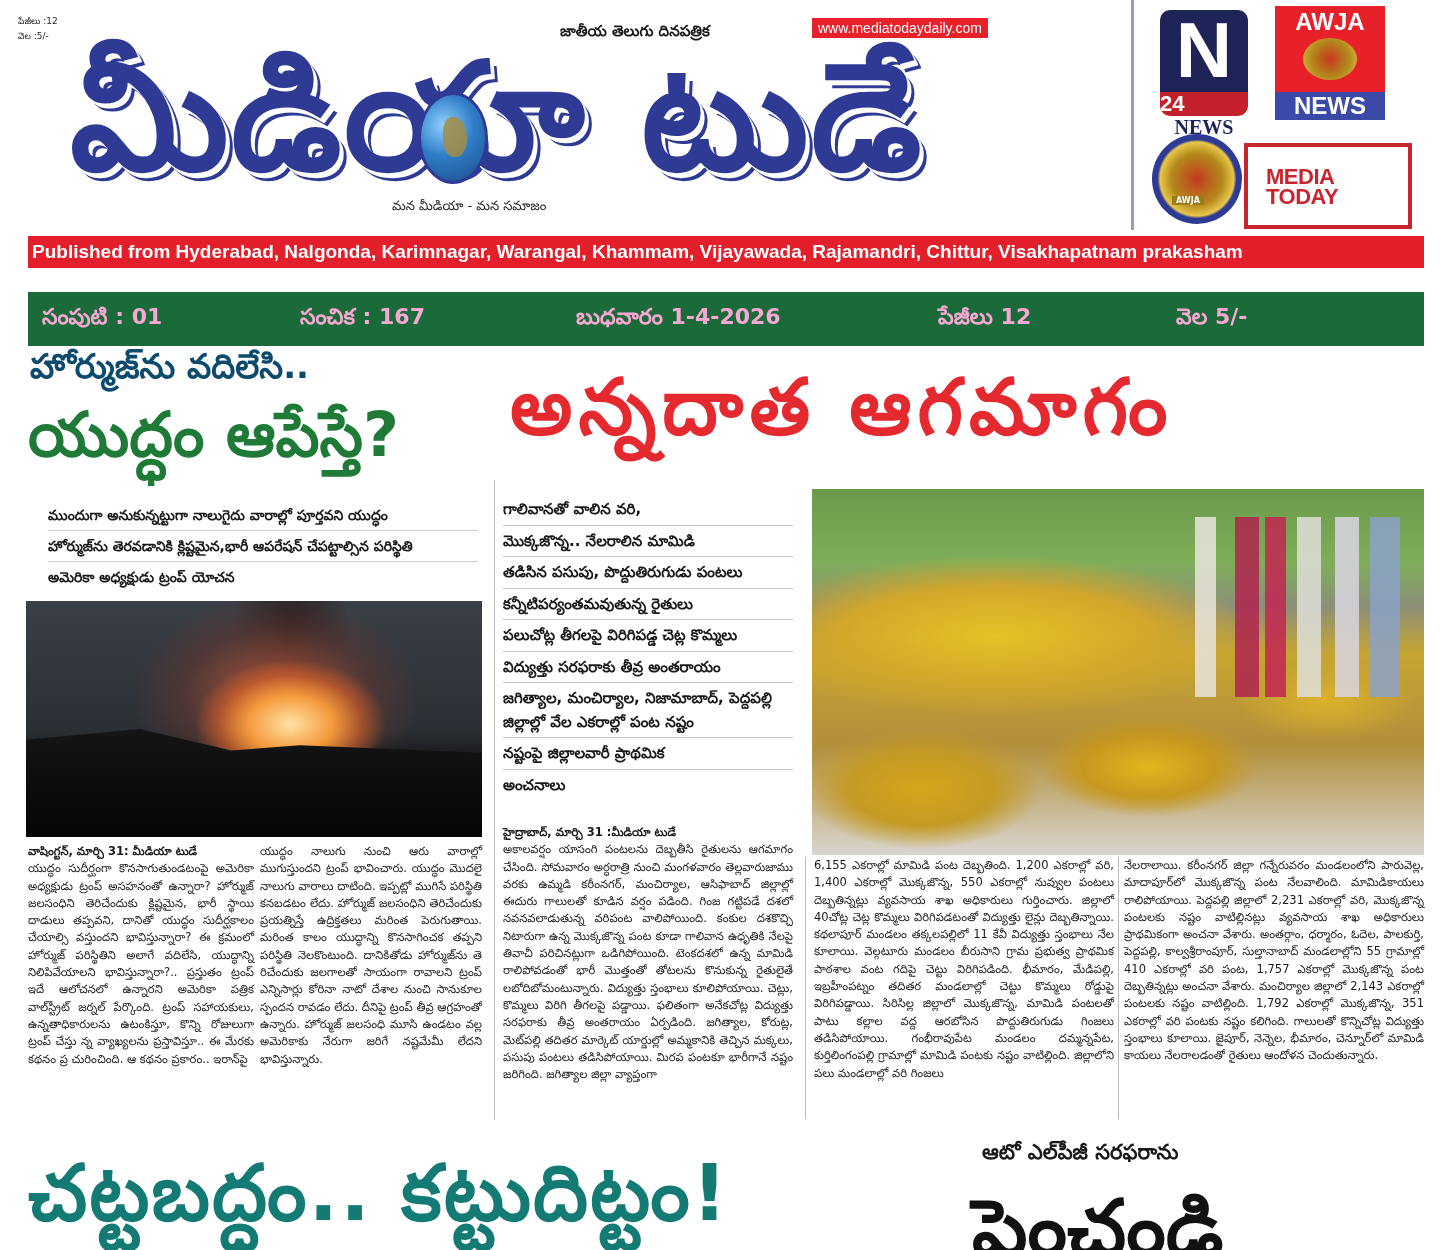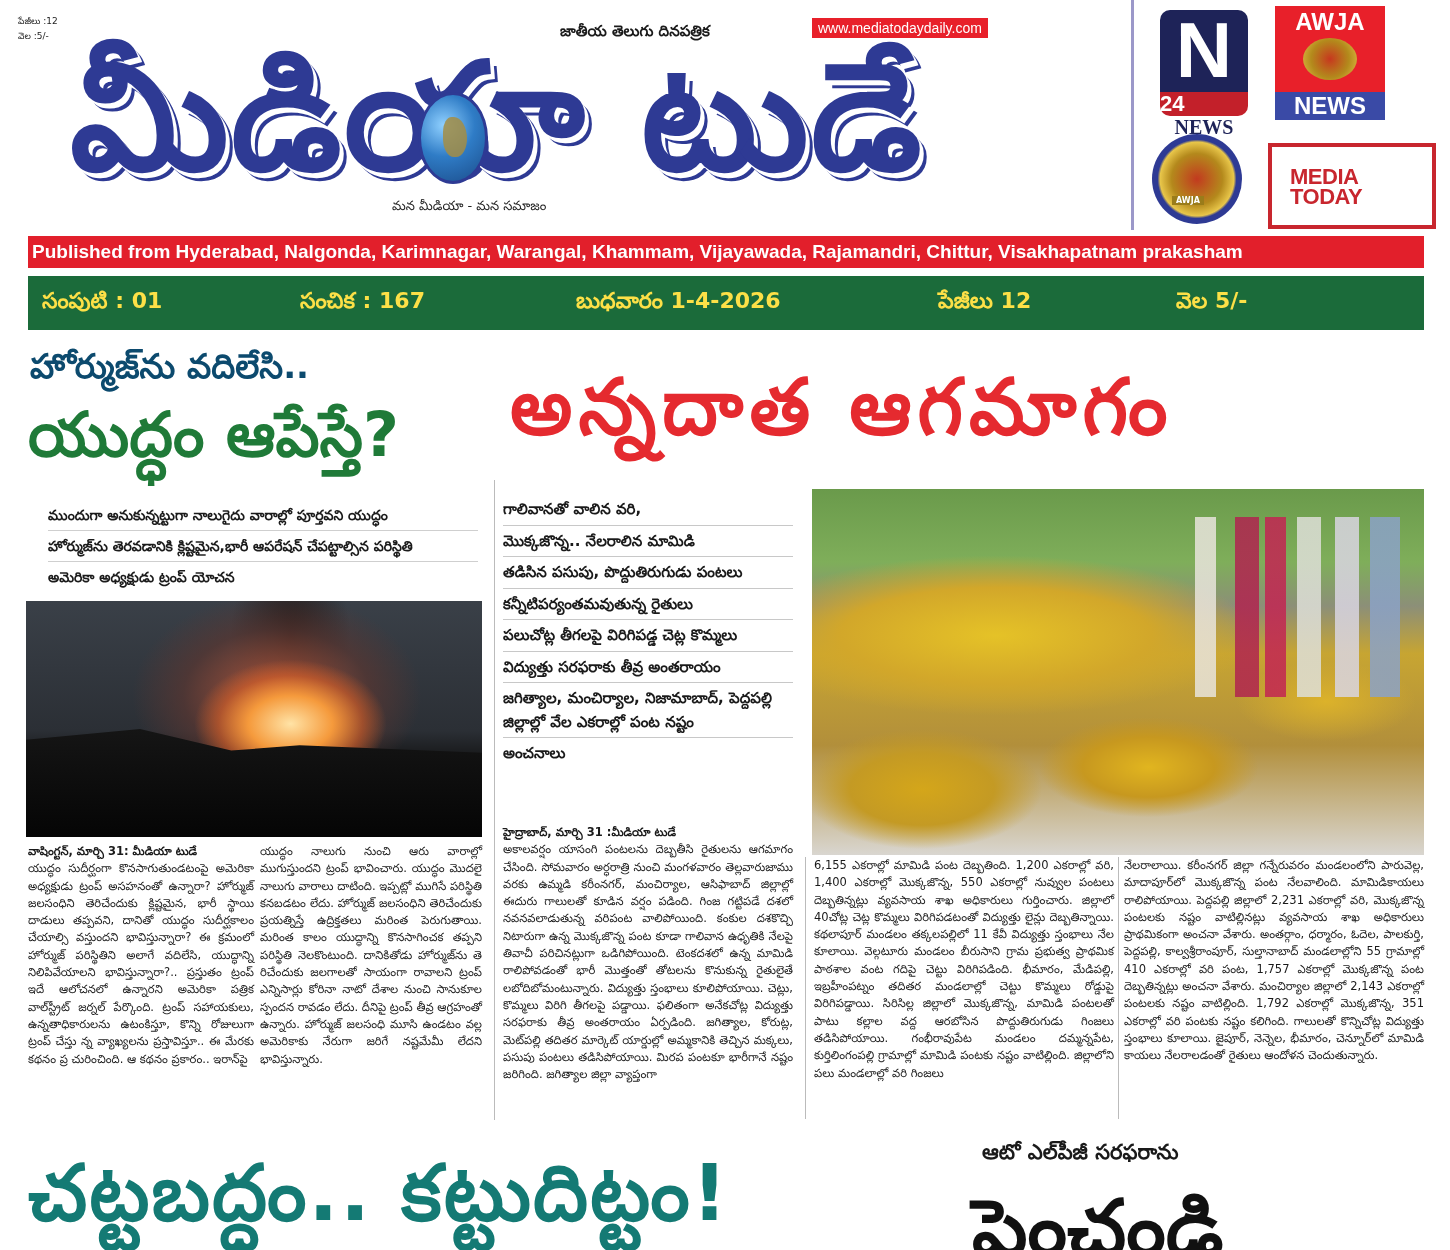--- a/index.html
+++ b/index.html
@@ -27,27 +27,27 @@
     font-family: "Liberation Sans", sans-serif; font-weight: bold; font-size: 78px; line-height: 80px; text-align: center; }
   .n24 .num { width: 88px; height: 24px; background: #c3202a; color: #fff; font-family: "Liberation Sans", sans-serif; font-weight: bold; font-size: 22px; line-height: 24px; text-align: left; border-radius: 0 0 10px 10px; }
   .n24 .lbl { font-family: "Liberation Serif", serif; font-weight: bold; font-size: 20px; color: #1e2358; text-align: center; width: 88px; }
   .awja { position: absolute; left: 135px; top: 6px; width: 110px; height: 114px; background: #e8202a; }
   .awja .t { color: #fff; font-family: "Liberation Sans", sans-serif; font-weight: bold; font-size: 24px; text-align: center; padding-top: 2px; }
   .awja .emb { width: 54px; height: 42px; margin: 2px auto; border-radius: 50%; background: radial-gradient(circle, #c7381e 0%, #b38a1c 55%, #e6c34a 100%); }
   .awja .b { position: absolute; bottom: 0; left: 0; width: 110px; height: 28px; background: #3a4aa6; color: #fff; font-family: "Liberation Sans", sans-serif; font-weight: bold; font-size: 24px; text-align: center; line-height: 28px; }
   .awja-seal { position: absolute; left: 12px; top: 134px; width: 90px; height: 90px; border-radius: 50%;
     background: radial-gradient(circle, #c23a1f 0%, #b4891c 40%, #e8c64a 58%, #2e3a94 62%, #2e3a94 100%); }
   .awja-seal span { position: absolute; left: 20px; top: 62px; font-size: 8px; color: #fff; font-weight: bold; background: #9a7c1a; padding: 0 4px; }
-  .mt-box { position: absolute; left: 128px; top: 143px; width: 168px; height: 86px; border: 4px solid #c8262e; background: #fff; }
+  .mt-box { position: absolute; left: 104px; top: 143px; width: 168px; height: 86px; border: 4px solid #c8262e; background: #fff; }
   .mt-box .txt { position: absolute; left: 18px; top: 20px; font-family: "Liberation Sans", sans-serif; font-weight: bold; font-size: 22px; line-height: 20px; color: #c8262e; letter-spacing: -0.5px; }
 
   
   .pub-strip { position: absolute; left: 28px; top: 236px; width: 1396px; height: 32px; background: #e21f2b;
     color: #fff; font-family: "Liberation Sans", sans-serif; font-weight: bold; font-size: 19px; line-height: 32px; padding-left: 4px; white-space: nowrap; overflow: hidden; }
-  .info-strip { position: absolute; left: 28px; top: 276px; width: 1396px; height: 54px; background: #1b6b3a; color: #fde047; padding-left: 20px; }
+  .info-strip { position: absolute; left: 28px; top: 292px; width: 1396px; height: 54px; background: #1b6b3a; color: #f9a8d4; padding-left: 20px; }
   .info-strip span { position: absolute; top: 0; line-height: 50px; font-size: 22px; font-weight: bold; }
 
   
   .kicker-left { position: absolute; left: 30px; top: 346px; font-size: 34px; font-weight: bold; color: #0c4a6e; }
   .head-left { position: absolute; left: 28px; top: 392px; font-size: 62px; font-weight: bold; color: #1f7a38; line-height: 86px; }
   .bullets-left { position: absolute; left: 48px; top: 500px; width: 430px; }
   .bullet-line { font-size: 14px; font-weight: bold; line-height: 30px; border-bottom: 1px solid #cfcfcf; white-space: nowrap; }
   .bullet-line:last-child { border-bottom: none; }
   .photo-fire { position: absolute; left: 26px; top: 601px; width: 456px; height: 236px; overflow: hidden;
     background:
@@ -154,20 +154,21 @@
 <article>
   <h1 class="head-main">అన్నదాత ఆగమాగం</h1>
   <div class="bullets-main">
     <div class="bullet-main">గాలివానతో వాలిన వరి,</div>
     <div class="bullet-main"> మొక్కజొన్న.. నేలరాలిన మామిడి</div>
     <div class="bullet-main">తడిసిన పసుపు, పొద్దుతిరుగుడు పంటలు</div>
     <div class="bullet-main">కన్నీటిపర్యంతమవుతున్న రైతులు</div>
     <div class="bullet-main">పలుచోట్ల తీగలపై విరిగిపడ్డ చెట్ల కొమ్మలు</div>
     <div class="bullet-main">విద్యుత్తు సరఫరాకు తీవ్ర అంతరాయం</div>
     <div class="bullet-main multi">జగిత్యాల, మంచిర్యాల, నిజామాబాద్, పెద్దపల్లి జిల్లాల్లో వేల ఎకరాల్లో పంట నష్టం</div>
+    <div class="bullet-main">నష్టంపై జిల్లాలవారీ ప్రాథమిక</div>
     <div class="bullet-main">అంచనాలు</div>
   </div>
   <div class="photo-mango" title="farmers with fallen mangoes in rain water">
     <div class="people"></div>
   </div>
   <div class="col-text col3">
     <span class="dateline">హైద్రాబాద్, మార్చి 31 :మీడియా టుడే</span>
     <span>అకాలవర్షం యాసంగి పంటలను దెబ్బతీసి రైతులను ఆగమాగం చేసింది. సోమవారం అర్ధరాత్రి నుంచి మంగళవారం తెల్లవారుజాము వరకు ఉమ్మడి కరీంనగర్, మంచిర్యాల, ఆసిఫాబాద్ జిల్లాల్లో ఈదురు గాలులతో కూడిన వర్షం పడింది. గింజ గట్టిపడే దశలో నవనవలాడుతున్న వరిపంట వాలిపోయింది. కంకుల దశకొచ్చి నిటారుగా ఉన్న మొక్కజొన్న పంట కూడా గాలివాన ఉధృతికి నేలపై తివాచీ పరిచినట్లుగా ఒడిగిపోయింది. టెంకదశలో ఉన్న మామిడి రాలిపోవడంతో భారీ మొత్తంతో తోటలను కొనుకున్న రైతులైతే లబోదిబోమంటున్నారు. విద్యుత్తు స్తంభాలు కూలిపోయాయి. చెట్లు, కొమ్మలు విరిగి తీగలపై పడ్డాయి. ఫలితంగా అనేకచోట్ల విద్యుత్తు సరఫరాకు తీవ్ర అంతరాయం ఏర్పడింది. జగిత్యాల, కోరుట్ల, మెట్‌పల్లి తదితర మార్కెట్ యార్డుల్లో అమ్మకానికి తెచ్చిన మక్కలు, పసుపు పంటలు తడిసిపోయాయి. మిరప పంటకూ భారీగానే నష్టం జరిగింది. జగిత్యాల జిల్లా వ్యాప్తంగా</span>
   </div>
   <div class="divider-v" style="left:805px; top:857px; height:262px;"></div>

